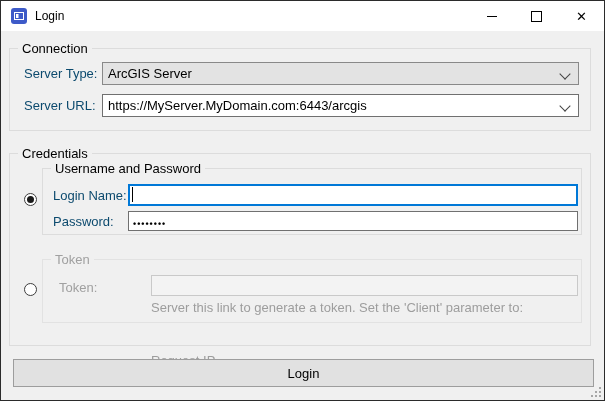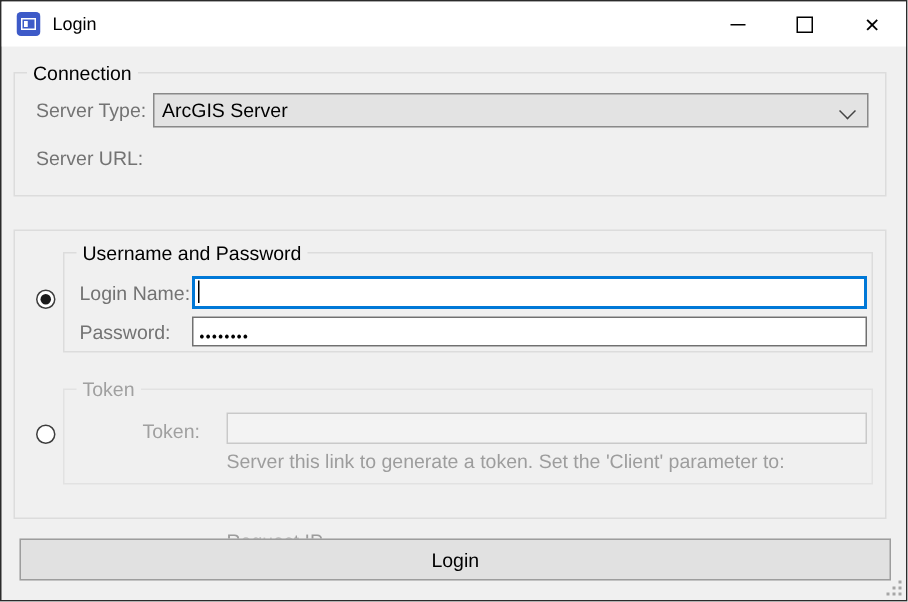--- a/index.html
+++ b/index.html
@@ -14,22 +14,22 @@
   .win-controls{margin-left:auto;display:flex;height:30px;}
   .wc{width:45px;height:30px;display:flex;align-items:center;justify-content:center;cursor:default;}
   .min-glyph{width:10px;height:0;border-bottom:1px solid #000;display:block;}
   .max-glyph{width:9px;height:9px;border:1px solid #000;display:block;background:#fff;}
   .close-glyph{font-size:13px;color:#000;line-height:1;}
   
   .groupbox{position:absolute;border:1px solid #dcdcdc;box-sizing:border-box;}
   .grouplabel{position:absolute;top:-8px;left:8px;background:#f0f0f0;padding:0 4px;font-size:13px;color:#000;line-height:15px;white-space:nowrap;}
   .groupbox.disabled{border-color:#e2e2e2;}
   .groupbox.disabled .grouplabel{color:#a0a0a0;}
-  .lbl{position:absolute;font-size:13px;color:#737373;white-space:nowrap;}
-  .lbl.dim{color:#a0a0a0;margin-left:36px;}
+  .lbl{position:absolute;font-size:13px;color:#0c4a6e;white-space:nowrap;}
+  .lbl.dim{color:#a0a0a0;}
   .note{position:absolute;font-size:13px;color:#3a3a3a;white-space:nowrap;}
   .note.dim{color:#9d9d9d;}
   
   .combo{position:absolute;box-sizing:border-box;height:23px;border:1px solid #707070;
          display:flex;align-items:center;font-size:13px;color:#000;padding:0 16px 0 5px;cursor:default;}
   .combo.gray{background:#e3e3e3;border-color:#898989;}
   .combo.white{background:#ffffff;}
   .chev{position:absolute;right:9px;top:7px;width:7px;height:7px;border-right:1px solid #444;border-bottom:1px solid #444;transform:rotate(45deg);}
   .tbox{position:absolute;box-sizing:border-box;background:#fff;border:1px solid #707070;
         font-family:"Liberation Sans",sans-serif;font-size:13px;color:#000;padding:0 4px;outline:none;}
@@ -78,24 +78,29 @@
   <div class="groupbox" style="left:8px;top:47px;width:582px;height:83px;">
     <span class="grouplabel">Connection</span>
 
     <span class="lbl" style="left:14px;top:17px;">Server Type:</span>
     <div class="combo gray" style="left:92px;top:13px;width:477px;">
       <span>ArcGIS Server</span>
       <span class="chev"></span>
     </div>
 
     <span class="lbl" style="left:14px;top:49px;">Server URL:</span>
+    <div class="combo white" style="left:92px;top:45px;width:477px;">
+      <span>https://MyServer.MyDomain.com:6443/arcgis</span>
+      <span class="chev"></span>
+    </div>
 
   </div>
 
   <div class="groupbox" style="left:8px;top:152px;width:582px;height:193px;">
+    <span class="grouplabel">Credentials</span>
 
     <span class="radio checked" style="left:14px;top:39px;"></span>
 
     <div class="groupbox" style="left:32px;top:14px;width:540px;height:67px;">
       <span class="grouplabel">Username and Password</span>
 
       <span class="lbl" style="left:10px;top:19px;">Login Name:</span>
       <input class="tbox focus" style="left: 85px; top: 15px; width: 450px; height: 22px;" type="text" value="">
       <span class="caret" style="left:89px;top:18px;"></span>
 

